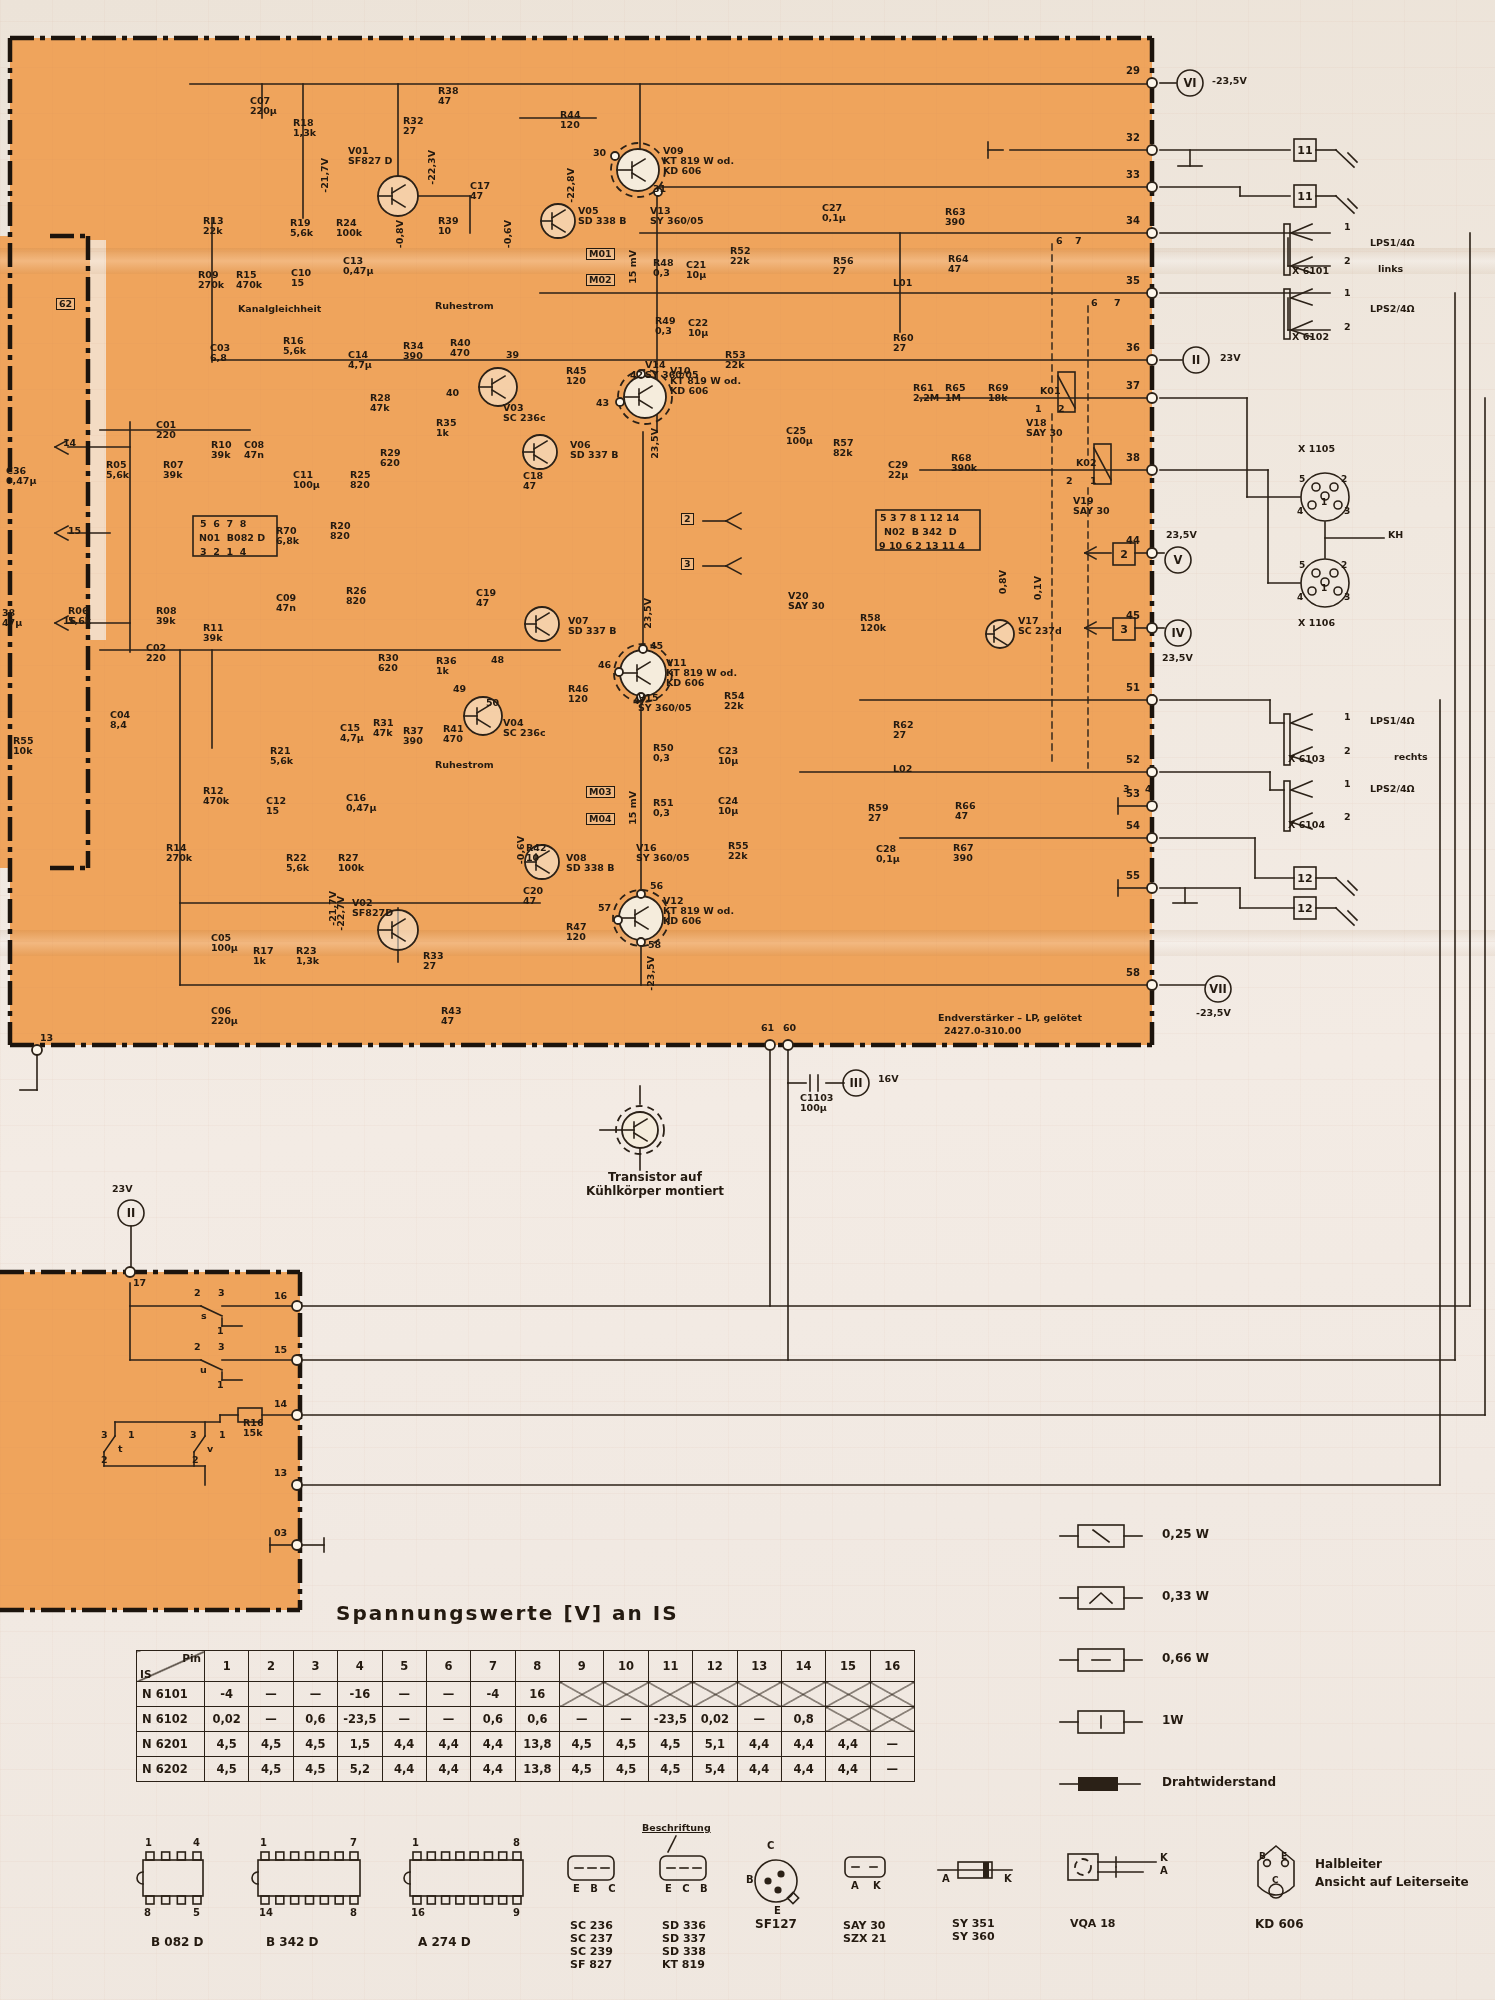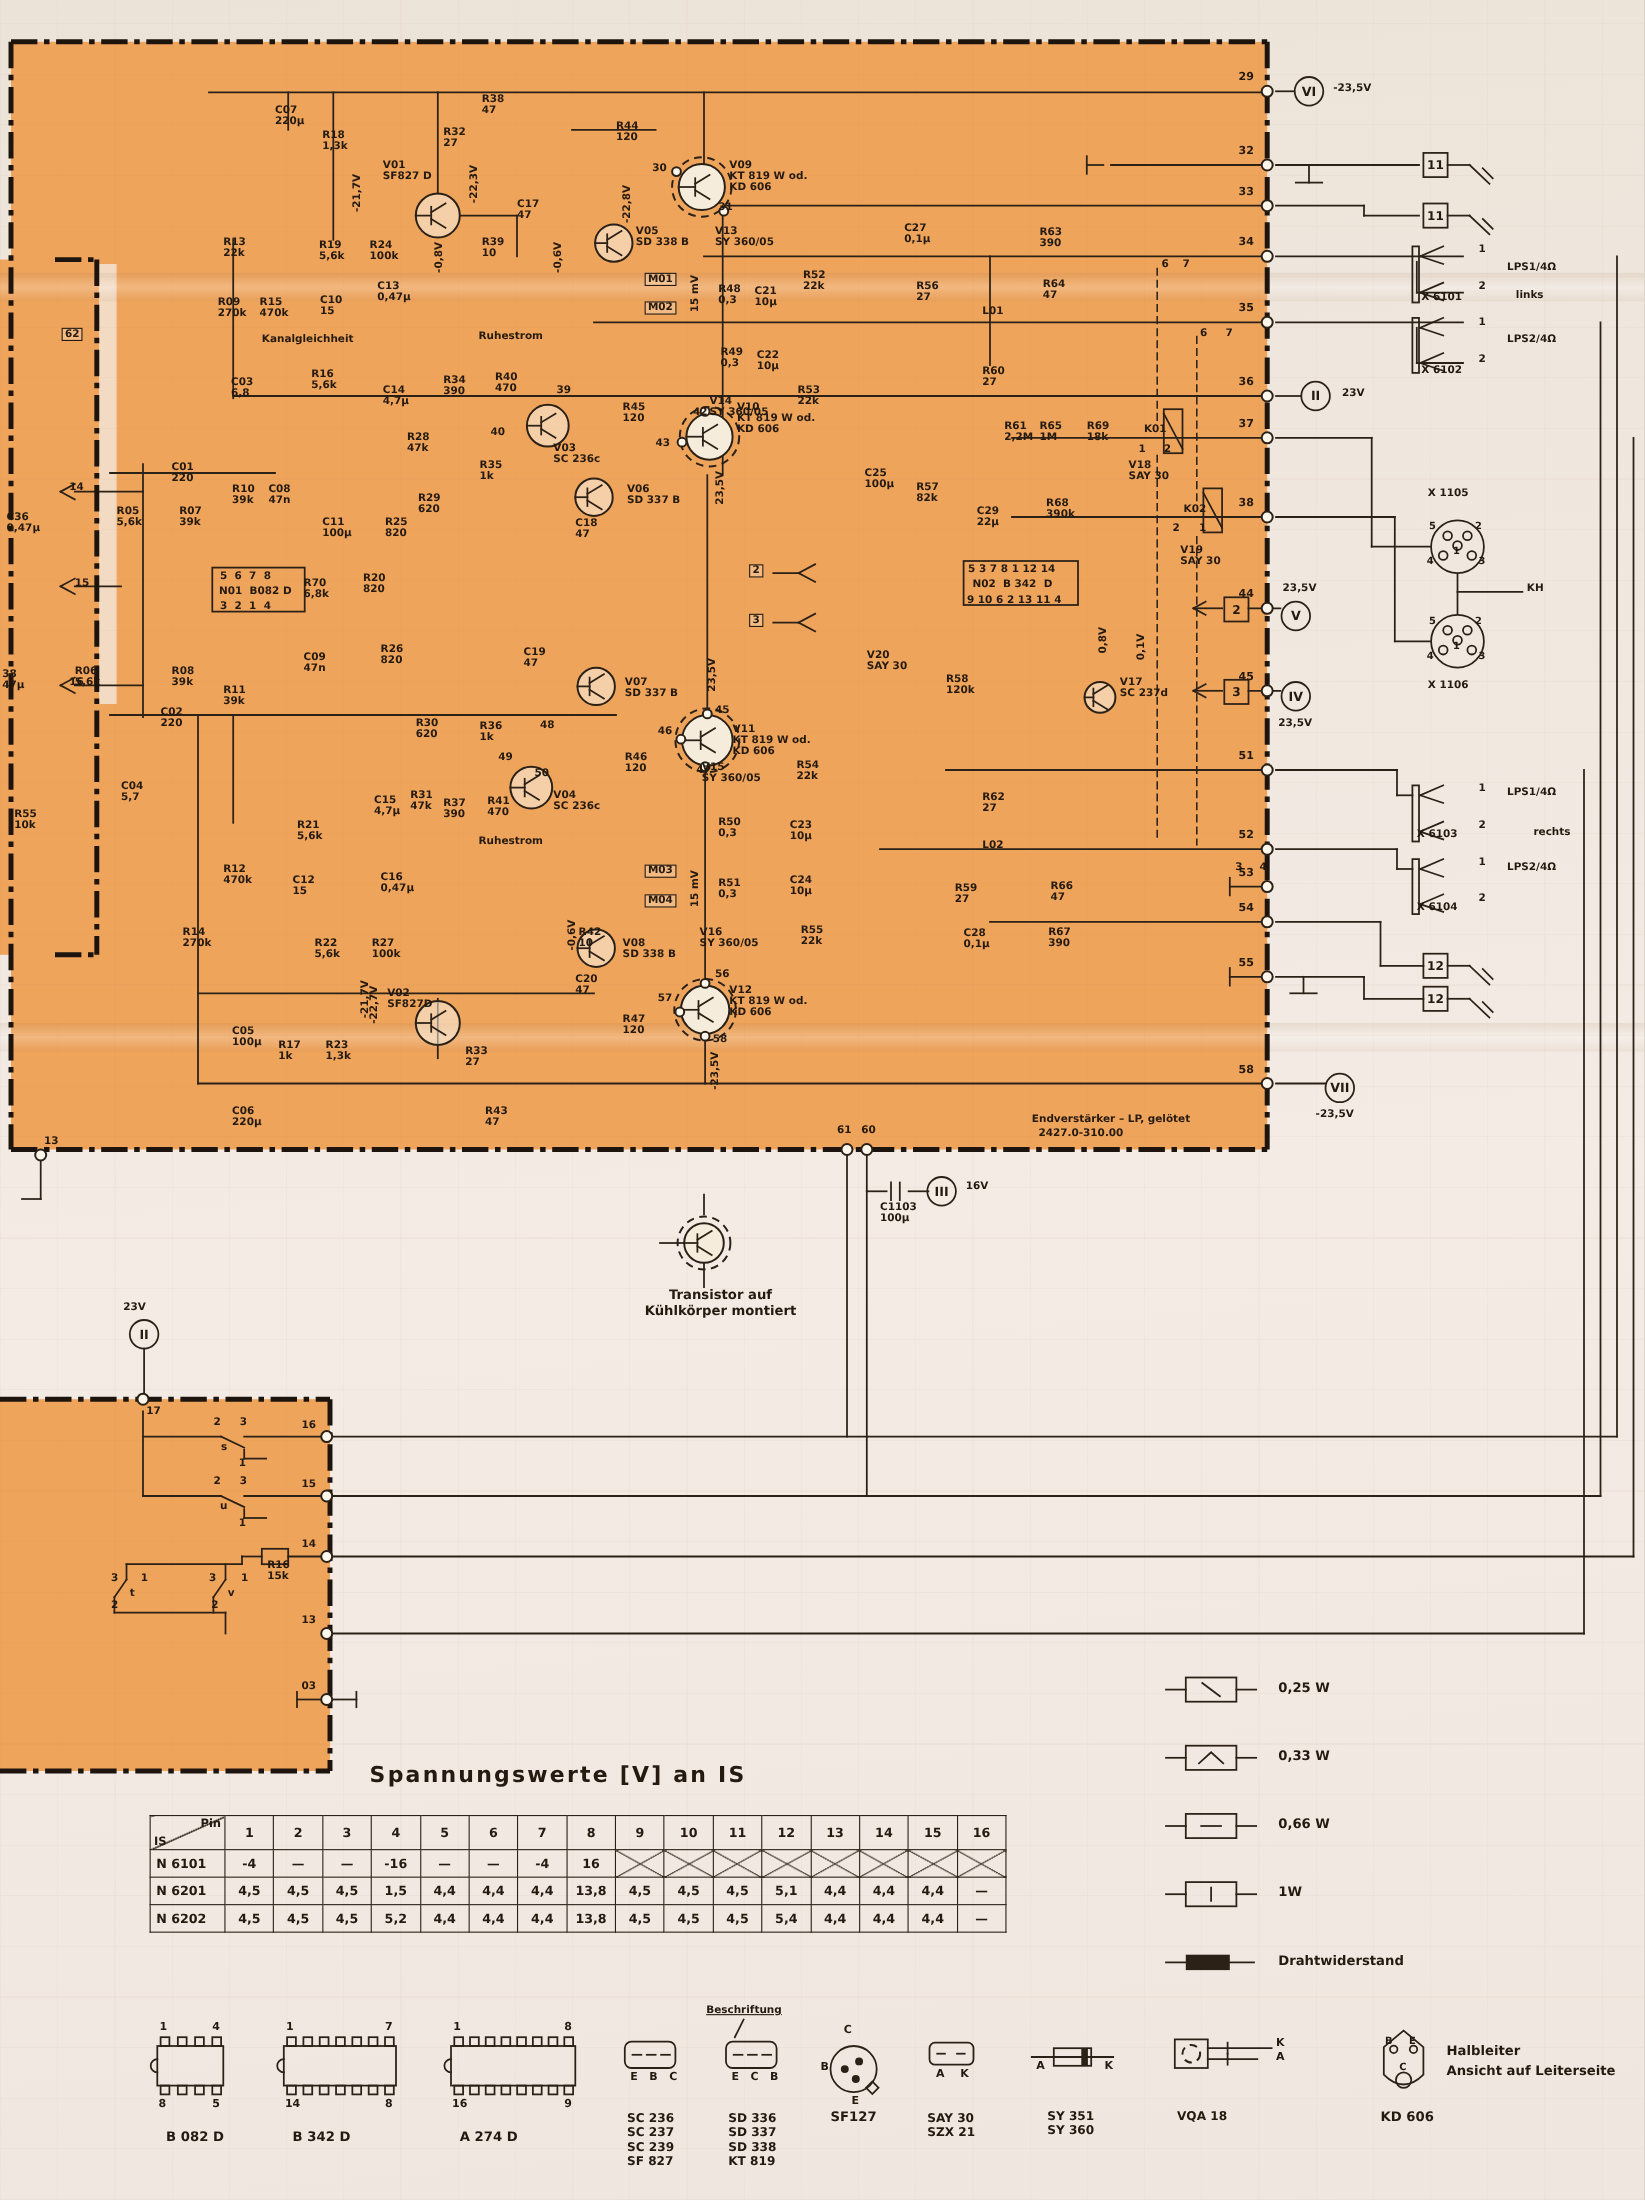--- a/index.html
+++ b/index.html
@@ -690,21 +690,21 @@
 5,6k</span>
       <span class="lbl" style="left: 156px; top: 606px;">R08
 39k</span>
       <span class="lbl" style="left: 203px; top: 623px;">R11
 39k</span>
       <span class="lbl" style="left: 146px; top: 643px;">C02
 220</span>
       <span class="lbl" style="left: 2px; top: 608px;">38
 47µ</span>
       <span class="lbl" style="left: 110px; top: 710px;">C04
-5,7</span>
+8,4</span>
       <span class="lbl" style="left: 13px; top: 736px;">R55
 10k</span>
       <span class="lbl" style="left: 270px; top: 746px;">R21
 5,6k</span>
       <span class="lbl" style="left: 203px; top: 786px;">R12
 470k</span>
       <span class="lbl" style="left: 266px; top: 796px;">C12
 15</span>
       <span class="lbl" style="left: 346px; top: 793px;">C16
 0,47µ</span>
@@ -934,20 +934,39 @@
             <td class="x"></td>
             <td class="x"></td>
             <td class="x"></td>
             <td class="x"></td>
             <td class="x"></td>
             <td class="x"></td>
             <td class="x"></td>
             <td class="x"></td>
           </tr>
           <tr>
+            <td class="is">N 6102</td>
+            <td>0,02</td>
+            <td>—</td>
+            <td>0,6</td>
+            <td>-23,5</td>
+            <td>—</td>
+            <td>—</td>
+            <td>0,6</td>
+            <td>0,6</td>
+            <td>—</td>
+            <td>—</td>
+            <td>-23,5</td>
+            <td>0,02</td>
+            <td>—</td>
+            <td>0,8</td>
+            <td class="x"></td>
+            <td class="x"></td>
+          </tr>
+          <tr>
             <td class="is">N 6201</td>
             <td>4,5</td>
             <td>4,5</td>
             <td>4,5</td>
             <td>1,5</td>
             <td>4,4</td>
             <td>4,4</td>
             <td>4,4</td>
             <td>13,8</td>
             <td>4,5</td>

